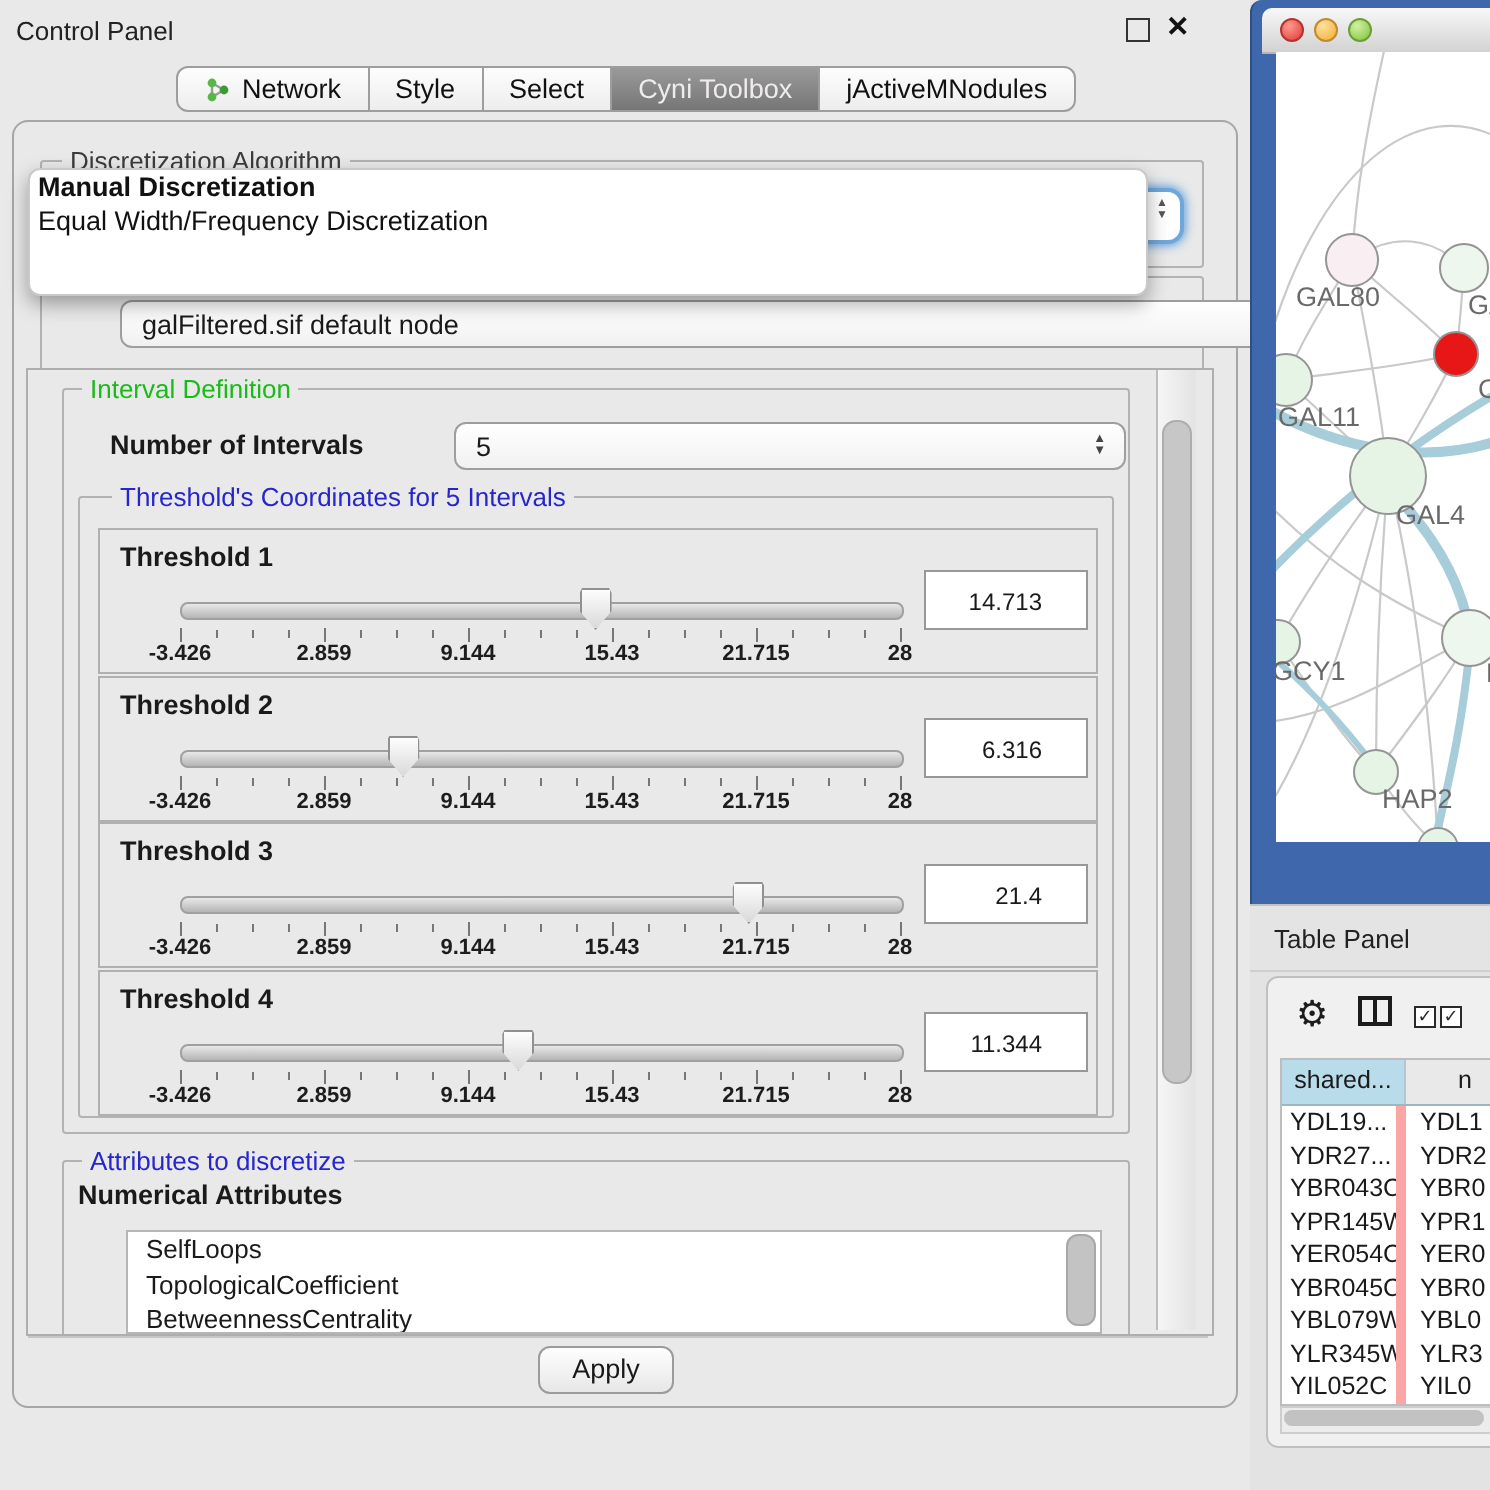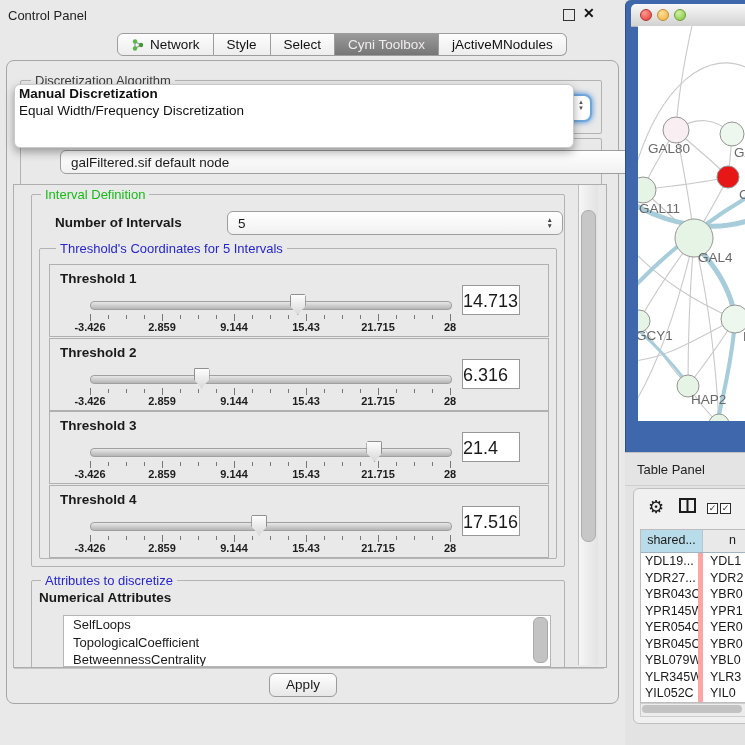--- a/index.html
+++ b/index.html
@@ -10,21 +10,21 @@
   .cp{position:absolute;left:0;top:0;width:625px;height:745px;background:#e9e9e9;}
   .cp-title{position:absolute;left:8px;top:8px;font-size:13px;color:#222;}
   .cp-float{position:absolute;left:563px;top:9px;width:10px;height:10px;border:1.5px solid #333;}
   .cp-close{position:absolute;left:583px;top:5px;font-size:14px;font-weight:bold;color:#111;}
 
   .tabbar{position:absolute;display:flex;height:23px;}
   .tabbar.top{left:88px;top:33px;}
   .tabbar.bottom{left:146px;top:712px;height:22px;}
   .tab{display:flex;align-items:center;gap:5px;padding:0 13px;font-size:13.5px;color:#111;
        background:linear-gradient(#fdfdfd,#ededed);border:1px solid #9d9d9d;border-left:none;white-space:nowrap;}
-  .tab:first-child{border-left:1px solid #9d9d9d;border-radius:6px 0 0 6px;margin-left:29px;}
+  .tab:first-child{border-left:1px solid #9d9d9d;border-radius:6px 0 0 6px;}
   .tab:last-child{border-radius:0 6px 6px 0;}
   .tab.sel{background:linear-gradient(#9a9a9a,#767676);color:#efecec;}
 
   .main-panel{position:absolute;left:6px;top:60px;width:611px;height:642px;
               border:1px solid #a6a6a6;border-radius:8px;background:#e9e9e9;}
 
   .fieldset{position:absolute;border:1px solid #b3b3b3;border-radius:2px;}
   .legend{position:absolute;top:-8px;font-size:13px;background:#e9e9e9;padding:0 4px;white-space:nowrap;}
   .legend.gray{color:#3c3c3c;}
   .legend.green{color:#18bb18;}
@@ -60,22 +60,22 @@
   .thr-label{position:absolute;left:10px;top:6px;font-size:13.5px;font-weight:bold;}
   .thr-track{position:absolute;left:40px;top:36px;width:360px;height:7px;border-radius:4px;
              background:linear-gradient(#e8e8e8,#b5b5b5);border:1px solid #a0a0a0;}
   .thr-thumb{position:absolute;top:29px;width:16px;height:21px;background:linear-gradient(#fdfdfd,#d9d9d9);
              border:1px solid #909090;box-sizing:border-box;
              clip-path:polygon(8% 0,92% 0,100% 12%,100% 55%,50% 100%,0 55%,0 12%);}
   .tick{position:absolute;width:1px;background:#777;}
   .tick.minor{top:50px;height:4px;}
   .tick.major{top:49px;height:7px;}
   .tick-label{position:absolute;top:56px;transform:translateX(-50%);font-size:11px;font-weight:600;color:#1d1d1d;}
-  .thr-value{position:absolute;left:412px;top:20px;width:58px;height:30px;background:#fff;border:1px solid #989898;
-             font-size:18px;line-height:30px;text-align:right;padding-right:22px;box-sizing:border-box;}
+  .thr-value{position:absolute;left:412px;top:20px;width:82px;height:30px;background:#fff;border:1px solid #989898;
+             font-size:12px;line-height:30px;text-align:right;padding-right:22px;box-sizing:border-box;}
 
   .attr-sub{position:absolute;font-size:13.5px;font-weight:bold;}
   .attr-list{position:absolute;background:#fff;border:1px solid #b6b6b6;overflow:hidden;}
   .attr-item{font-size:13px;padding:1px 0 1px 9px;line-height:15.5px;white-space:nowrap;}
   .attr-scroll{position:absolute;right:2px;top:1px;width:13px;height:44px;background:#c3c3c3;
                border:1px solid #a8a8a8;border-radius:6px;}
 
   .apply-btn{position:absolute;left:269px;top:673px;width:66px;height:22px;background:linear-gradient(#fefefe,#e7e7e7);
              border:1px solid #9b9b9b;border-radius:6px;font-size:13.5px;text-align:center;line-height:22px;}
   .sep-line{position:absolute;left:8px;top:668px;width:596px;height:0;border-top:1px solid #c6c6c6;}
@@ -319,21 +319,21 @@
             <div class="tick minor" style="left: 346px;"></div>
             <div class="tick minor" style="left: 364px;"></div>
             <div class="tick minor" style="left: 382px;"></div>
             <div class="tick major" style="left: 400px;"></div>
             <div class="tick-label" style="left: 40px;">-3.426</div>
             <div class="tick-label" style="left: 112px;">2.859</div>
             <div class="tick-label" style="left: 184px;">9.144</div>
             <div class="tick-label" style="left: 256px;">15.43</div>
             <div class="tick-label" style="left: 328px;">21.715</div>
             <div class="tick-label" style="left: 400px;">28</div>
-            <div class="thr-value">17.516</div>
+            <div class="thr-value">11.344</div>
           </div>
         </div>
 
       <div class="fieldset" style="left:17px;top:395px;width:532px;height:95px;">
         <span class="legend blue" style="left:9px;">Attributes to discretize</span>
       </div>
       <div class="attr-sub" style="left:25px;top:405px;">Numerical Attributes</div>
       <div class="attr-list" style="left:49px;top:430px;width:486px;height:50px;">
         <div id="attr-items">
             <div class="attr-item">SelfLoops</div>

